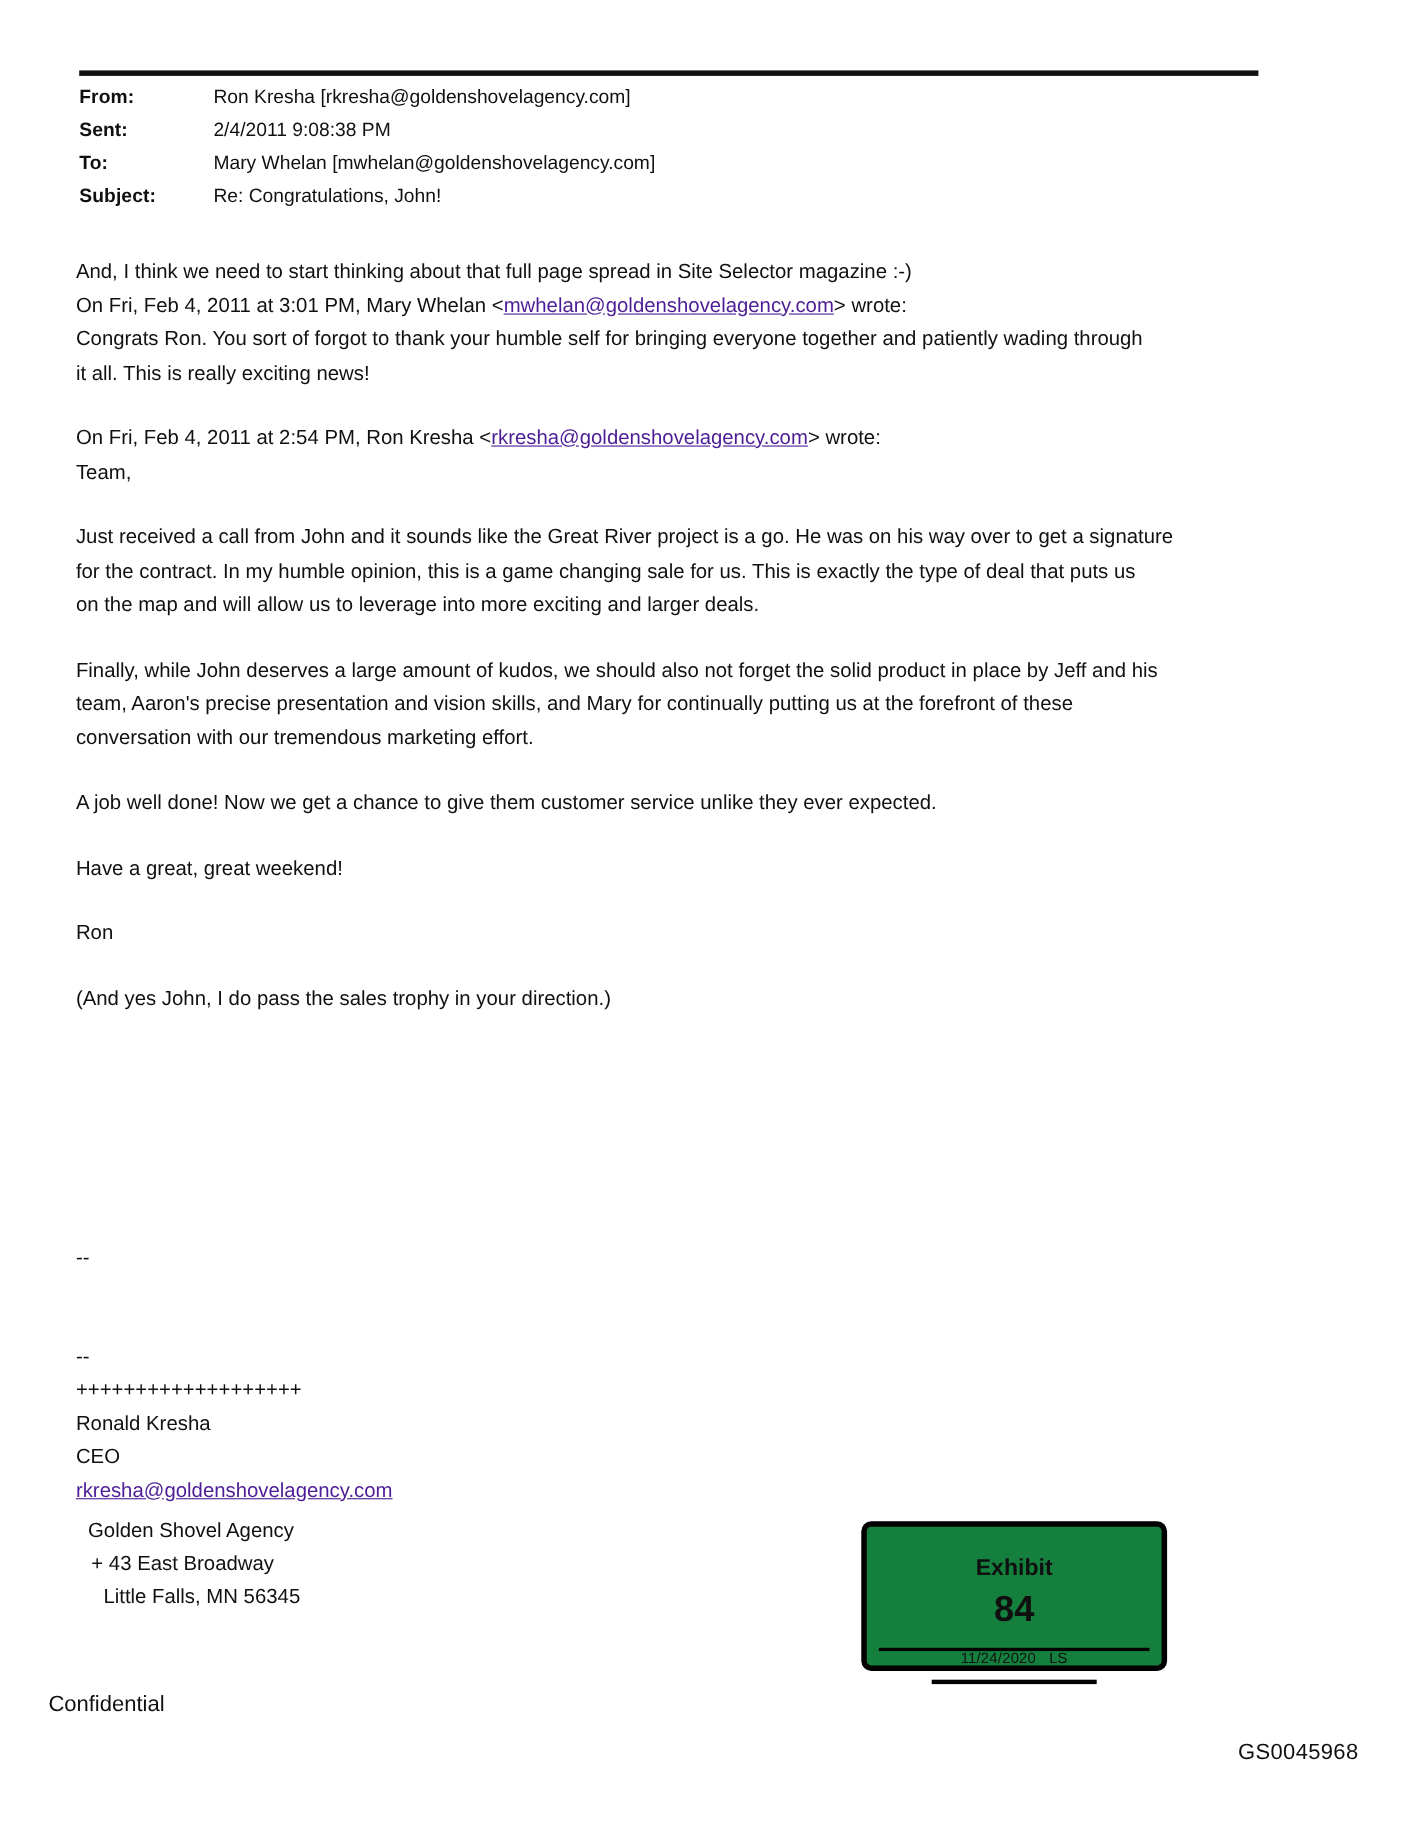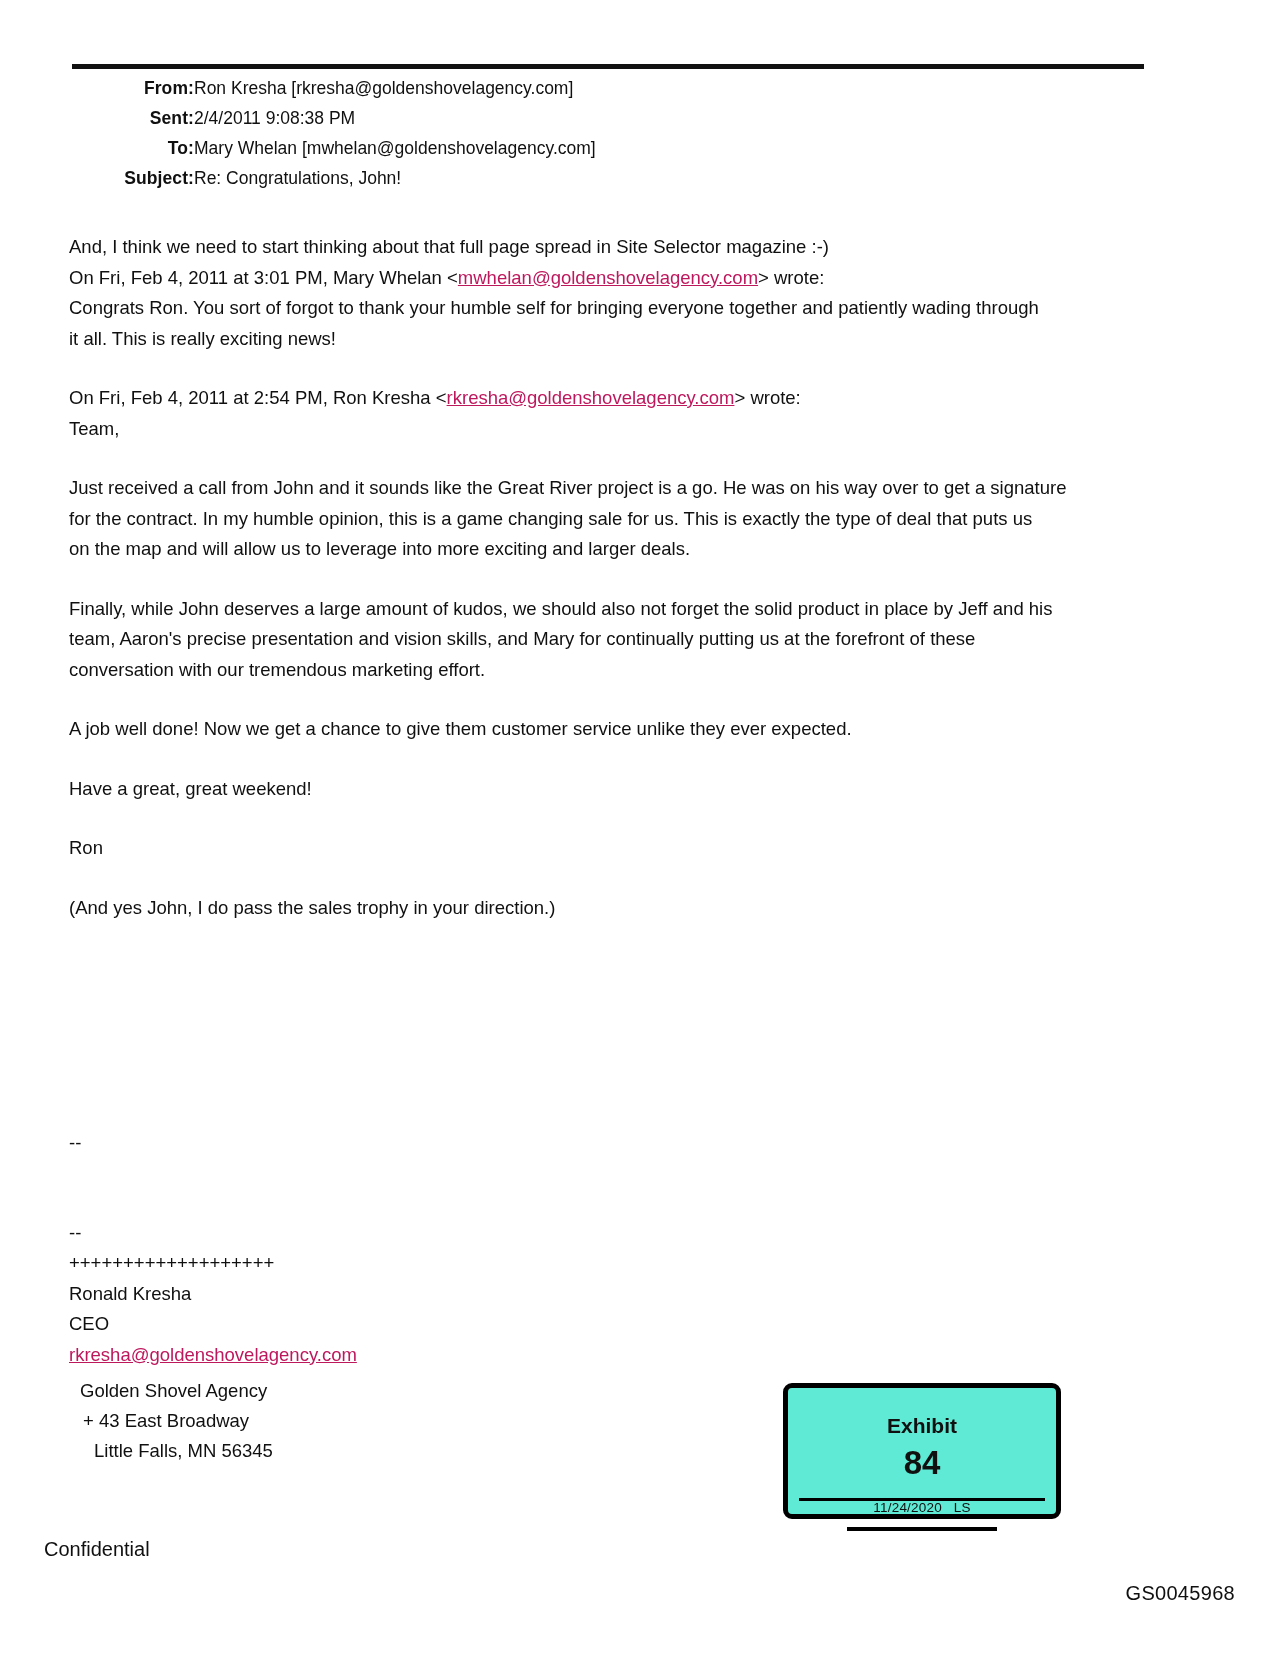--- a/index.html
+++ b/index.html
@@ -26,21 +26,20 @@
   .hdr {
     position:absolute;
     left:72px; top:78px;
     width:1000px;
   }
   .hdr-row {
     display:flex;
     align-items:baseline;
     height:30px;
     font-size:17.5px;
-    text-align:right;
   }
   .hdr-label {
     width:122px;
     flex:0 0 122px;
     font-weight:bold;
     letter-spacing:0.1px;
   }
   .hdr-value { white-space:pre; }
 
   
@@ -48,21 +47,21 @@
     position:absolute;
     left:69px; top:232px;
     width:1060px;
     font-size:18.5px;
     line-height:30.5px;
   }
   .p { margin:0 0 29px 0; }
   .p.tight { margin-bottom:0; }
   .ln { display:block; }
   a.mail {
-    color:#be185d;
+    color:#4c1d95;
   }
 
   
   .tail {
     position:absolute;
     left:69px; top:1128px;
     width:700px;
     font-size:18.5px;
     line-height:30.5px;
   }
@@ -79,21 +78,21 @@
   .addr .l2 { padding-left:3px; }
   .addr .l3 { padding-left:14px; }
 
   
   .stamp {
     position:absolute;
     left:783px; top:1383px;
     width:278px; height:136px;
     border:5px solid #000;
     border-radius:9px;
-    background:#5eead4;
+    background:#15803d;
   }
   .stamp-title {
     position:absolute;
     left:0; right:0; top:26px;
     text-align:center;
     font-size:21px;
     font-weight:bold;
   }
   .stamp-number {
     position:absolute;

